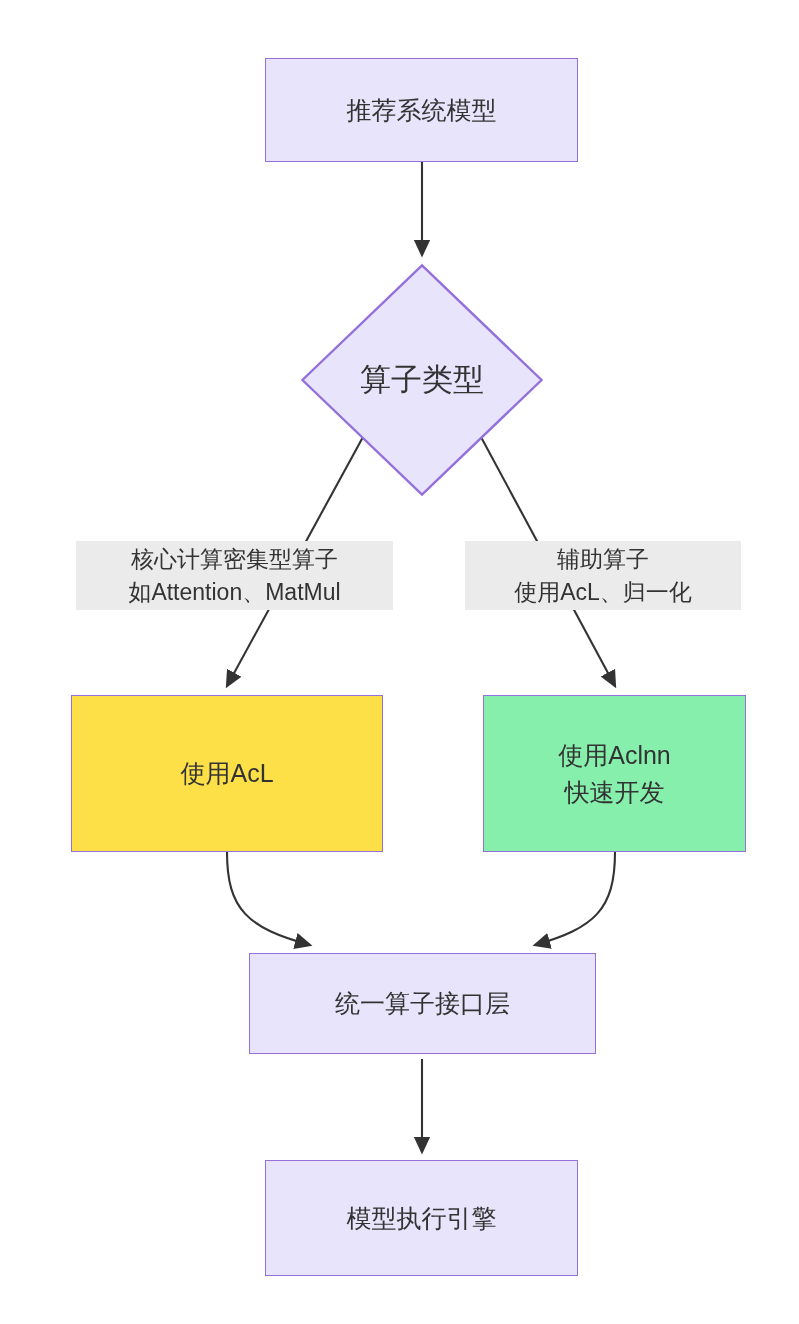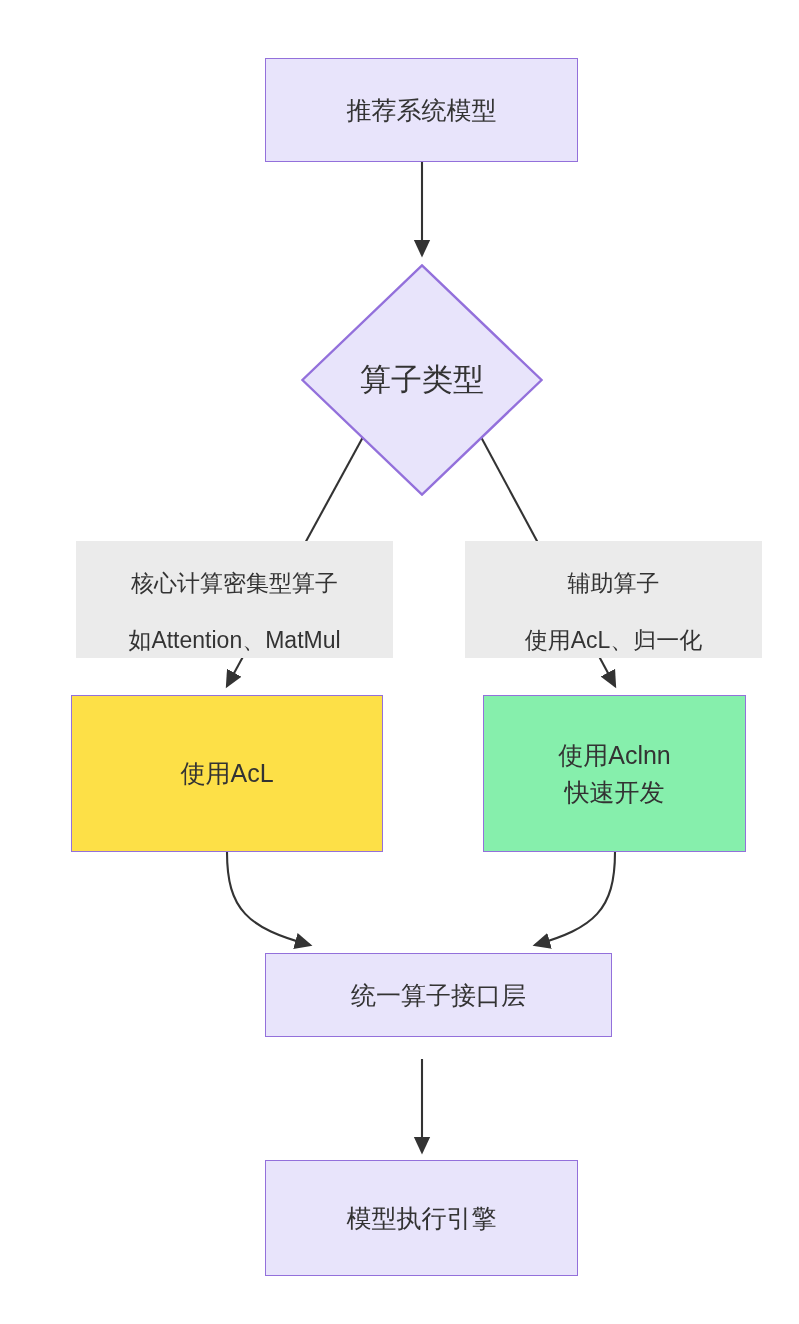--- a/index.html
+++ b/index.html
@@ -76,21 +76,21 @@
     position: absolute;
     box-sizing: border-box;
     background: #ebebeb;
     color: #333333;
     font-size: 23px;
     line-height: 1.42;
     text-align: center;
     padding: 2px 4px;
     white-space: nowrap;
   }
-  .edge-label span { display: block; margin-top: 24px; }
+  .edge-label span { display: block; }
 </style>
 </head>
 <body>
 
 <div id="flow-root">
 
   <svg class="edge-layer" width="799" height="1324" viewBox="0 0 799 1324">
     <defs>
       <marker id="arrowhead" markerWidth="9" markerHeight="9" refX="7.2" refY="4.5" orient="auto" markerUnits="strokeWidth">
         <path d="M0,0.6 L8.4,4.5 L0,8.4 z" fill="#333333"></path>
@@ -121,35 +121,35 @@
     <div class="diamond-label">
       <span class="node-line">算子类型</span>
     </div>
   </div>
 
   <div class="edge-label" style="left:60px; top:541px; width:317px;">
     <span>核心计算密集型算子</span>
     <span>如Attention、MatMul</span>
   </div>
 
-  <div class="edge-label" style="left:449px; top:541px; width:297px;">
+  <div class="edge-label" style="left:449px; top:541px; width:276px;">
     <span>辅助算子</span>
     <span>使用AcL、归一化</span>
   </div>
 
   <div class="node pink" style="left:55px; top:695px; width:312px; height:157px;">
     <span class="node-line">使用AcL</span>
   </div>
 
   <div class="node green" style="left:467px; top:695px; width:263px; height:157px;">
     <span class="node-line">使用Aclnn</span>
     <span class="node-line">快速开发</span>
   </div>
 
-  <div class="node purple" style="left:233px; top:953px; width:347px; height:84px;margin-left:16px;">
+  <div class="node purple" style="left:233px; top:953px; width:347px; height:101px;">
     <span class="node-line">统一算子接口层</span>
   </div>
 
   <div class="node purple" style="left:249px; top:1160px; width:313px; height:116px;">
     <span class="node-line">模型执行引擎</span>
   </div>
 
 </div>
 
 </body></html>

